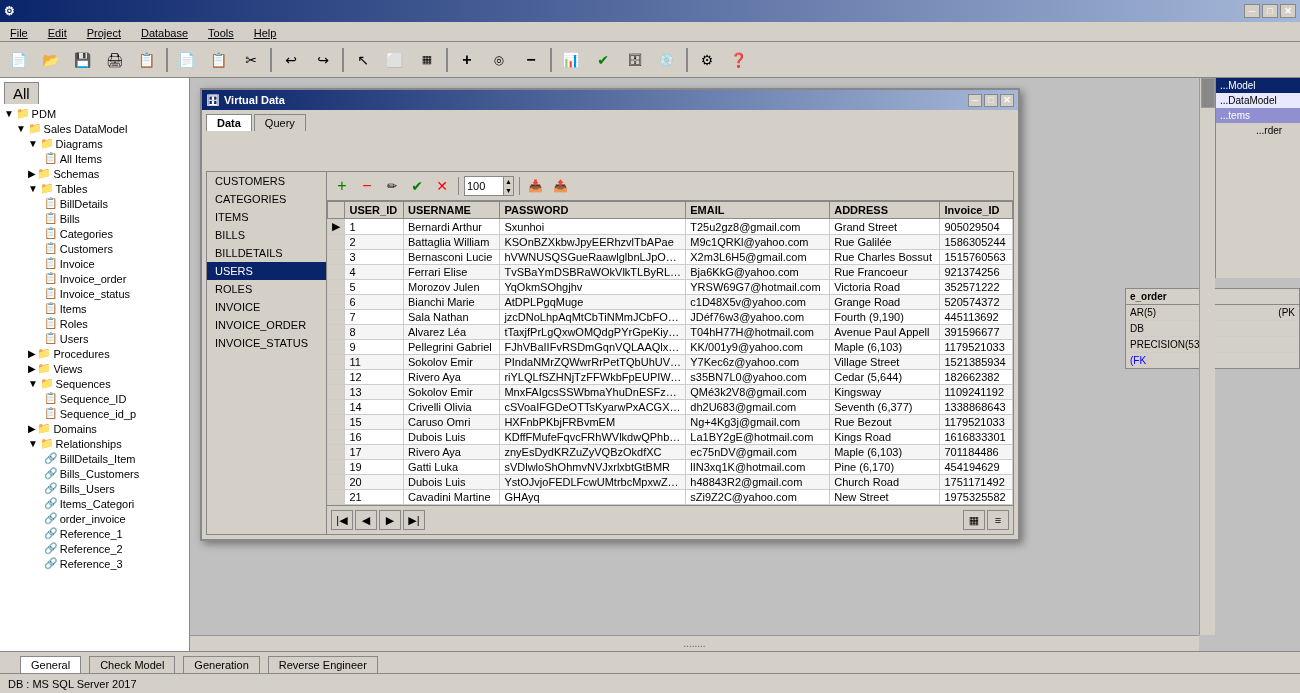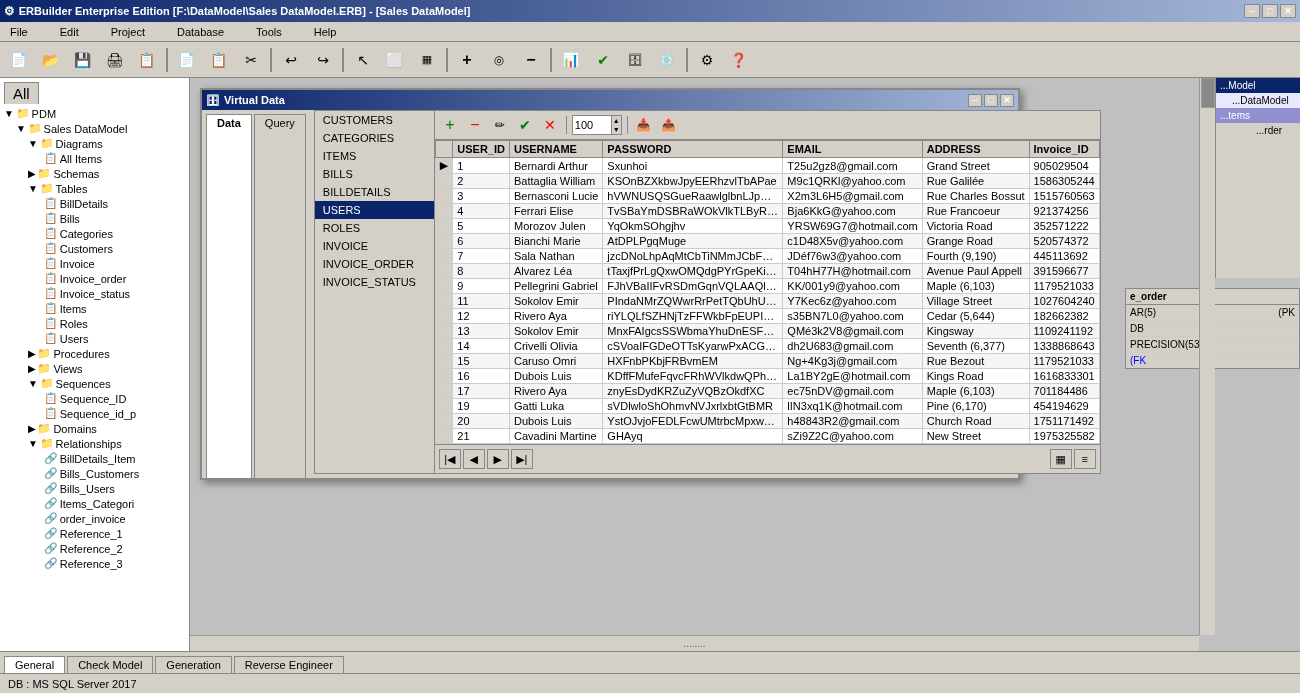--- a/index.html
+++ b/index.html
@@ -18,24 +18,25 @@
       font-weight: bold;
     }
     .title-bar-controls { display: flex; gap: 2px; }
     .title-btn { width: 16px; height: 14px; background: #d4d0c8; border: 1px solid #888; font-size: 9px; display: flex; align-items: center; justify-content: center; cursor: pointer; }
 
     
     .menu-bar {
       background: #d4d0c8;
       border-bottom: 1px solid #888;
       display: flex;
-      align-items: center;
+      align-items: flex-end;
       height: 20px;
       padding: 0 4px;
-      gap: 20px;
+      gap: 8px;
+      text-decoration: underline;
     }
     .menu-item { padding: 2px 6px; font-size: 11px; cursor: pointer; }
 
     
     .toolbar {
       background: #d4d0c8;
       border-bottom: 1px solid #888;
       display: flex;
       align-items: center;
       height: 36px;
@@ -101,21 +102,21 @@
       align-items: center;
       justify-content: space-between;
       padding: 0 4px;
       font-size: 11px;
       font-weight: bold;
     }
     .dialog-title-controls { display: flex; gap: 2px; }
     .dialog-btn { width: 14px; height: 13px; background: #d4d0c8; border: 1px solid #888; font-size: 9px; display: flex; align-items: center; justify-content: center; cursor: pointer; }
 
     
-    .dialog-body { display: flex; flex-direction: row; }
+    .dialog-body { display: flex; flex-direction: column; gap: 40px; }
     .dialog-tabs { display: flex; padding: 4px 4px 0; gap: 2px; }
     .tab { padding: 2px 10px; background: #d4d0c8; border: 1px solid #888; border-bottom: none; cursor: pointer; font-size: 11px; }
     .tab.active { background: white; font-weight: bold; }
     .dialog-content { display: flex; background: white; border: 1px solid #888; margin: 0 4px 4px; }
     .dialog-list { width: 120px; background: #d4d0c8; border-right: 1px solid #888; font-size: 11px; }
     .dialog-list-item { padding: 3px 8px; cursor: pointer; }
     .dialog-list-item.selected { background: #0a246a; color: white; }
 
     
     .table-area { flex: 1; display: flex; flex-direction: column; }
@@ -151,36 +152,35 @@
       font-size: 11px;
     }
 
     
     .bottom-tabs {
       background: #d4d0c8;
       border-top: 1px solid #888;
       height: 22px;
       display: flex;
       align-items: flex-end;
-      padding: 0 4px;
-      gap: 2px;
+      padding: 0 20px;
+      gap: 8px;
     }
     .bottom-tab { padding: 2px 10px; background: #d4d0c8; border: 1px solid #888; border-bottom: none; cursor: pointer; font-size: 11px; }
     .bottom-tab.active { background: white; }
 
     
     .all-tab { background: #d4d0c8; border: 1px solid #888; border-bottom: none; padding: 2px 8px; font-size: 15px; display: inline-block; margin: 4px 0 0 4px; cursor: pointer; }
   </style>
 </head>
 <body>
 
 <div class="title-bar">
   <div style="display:flex;align-items:center;gap:4px;">
     <span style="font-size:12px;">⚙</span>
-    <span>ERBuilder Enterprise Edition [F:\DataModel\Sales DataModel.ERB] - [Sales DataModel]</span>
   </div>
   <div class="title-bar-controls">
     <div class="title-btn">─</div>
     <div class="title-btn">□</div>
     <div class="title-btn">✕</div>
   </div>
 </div>
 
 <div class="menu-bar">
   <span class="menu-item">File</span>
@@ -372,21 +372,21 @@
         <span style="color:#4080c0;margin-right:2px;">🔗</span>
         <span>Reference_3</span>
       </div>
     </div>
   </div>
 
   <div class="center-area">
 
     <div style="position:absolute;right:0;top:0;width:85px;background:#d4d0c8;border-left:1px solid #888;height:200px;font-size:10px;">
       <div style="background:#0a246a;color:white;padding:2px 4px;font-size:10px;">...Model</div>
-      <div style="padding:2px 16px;background:#e8e8ff;">...DataModel</div>
+      <div style="padding:2px 4px;background:#e8e8ff;">...DataModel</div>
       <div style="padding:2px 4px;background:#9090d0;color:white;">...tems</div>
       <div style="padding:2px 4px;margin-left:36px;">...rder</div>
     </div>
 
     <div style="position:absolute;right:0;top:210px;width:175px;background:#d4d0c8;border:1px solid #888;font-size:10px;">
       <div style="background:#d4d0c8;border-bottom:1px solid #888;padding:2px 4px;font-weight:bold;">e_order</div>
       <div style="padding:2px 4px;border-bottom:1px solid #ccc;display:flex;justify-content:space-between;">
         <span>AR(5)</span>
           <span>(PK</span>
       </div>
@@ -550,21 +550,21 @@
       <td>Maple (6,103)</td>
       <td>1179521033</td>
     </tr>
                     <tr>
       <td style="background:#d4d0c8;text-align:center;"></td>
       <td>11</td>
       <td>Sokolov Emir</td>
       <td>PIndaNMrZQWwrRrPetTQbUhUVMzU</td>
       <td>Y7Kec6z@yahoo.com</td>
       <td>Village Street</td>
-      <td>1027604240</td>
+      <td>1521385934</td>
     </tr>
                     <tr>
       <td style="background:#d4d0c8;text-align:center;"></td>
       <td>12</td>
       <td>Rivero Aya</td>
       <td>riYLQLfSZHNjTzFFWkbFpEUPIWaiZPYgDit</td>
       <td>s35BN7L0@yahoo.com</td>
       <td>Cedar (5,644)</td>
       <td>182662382</td>
     </tr>

